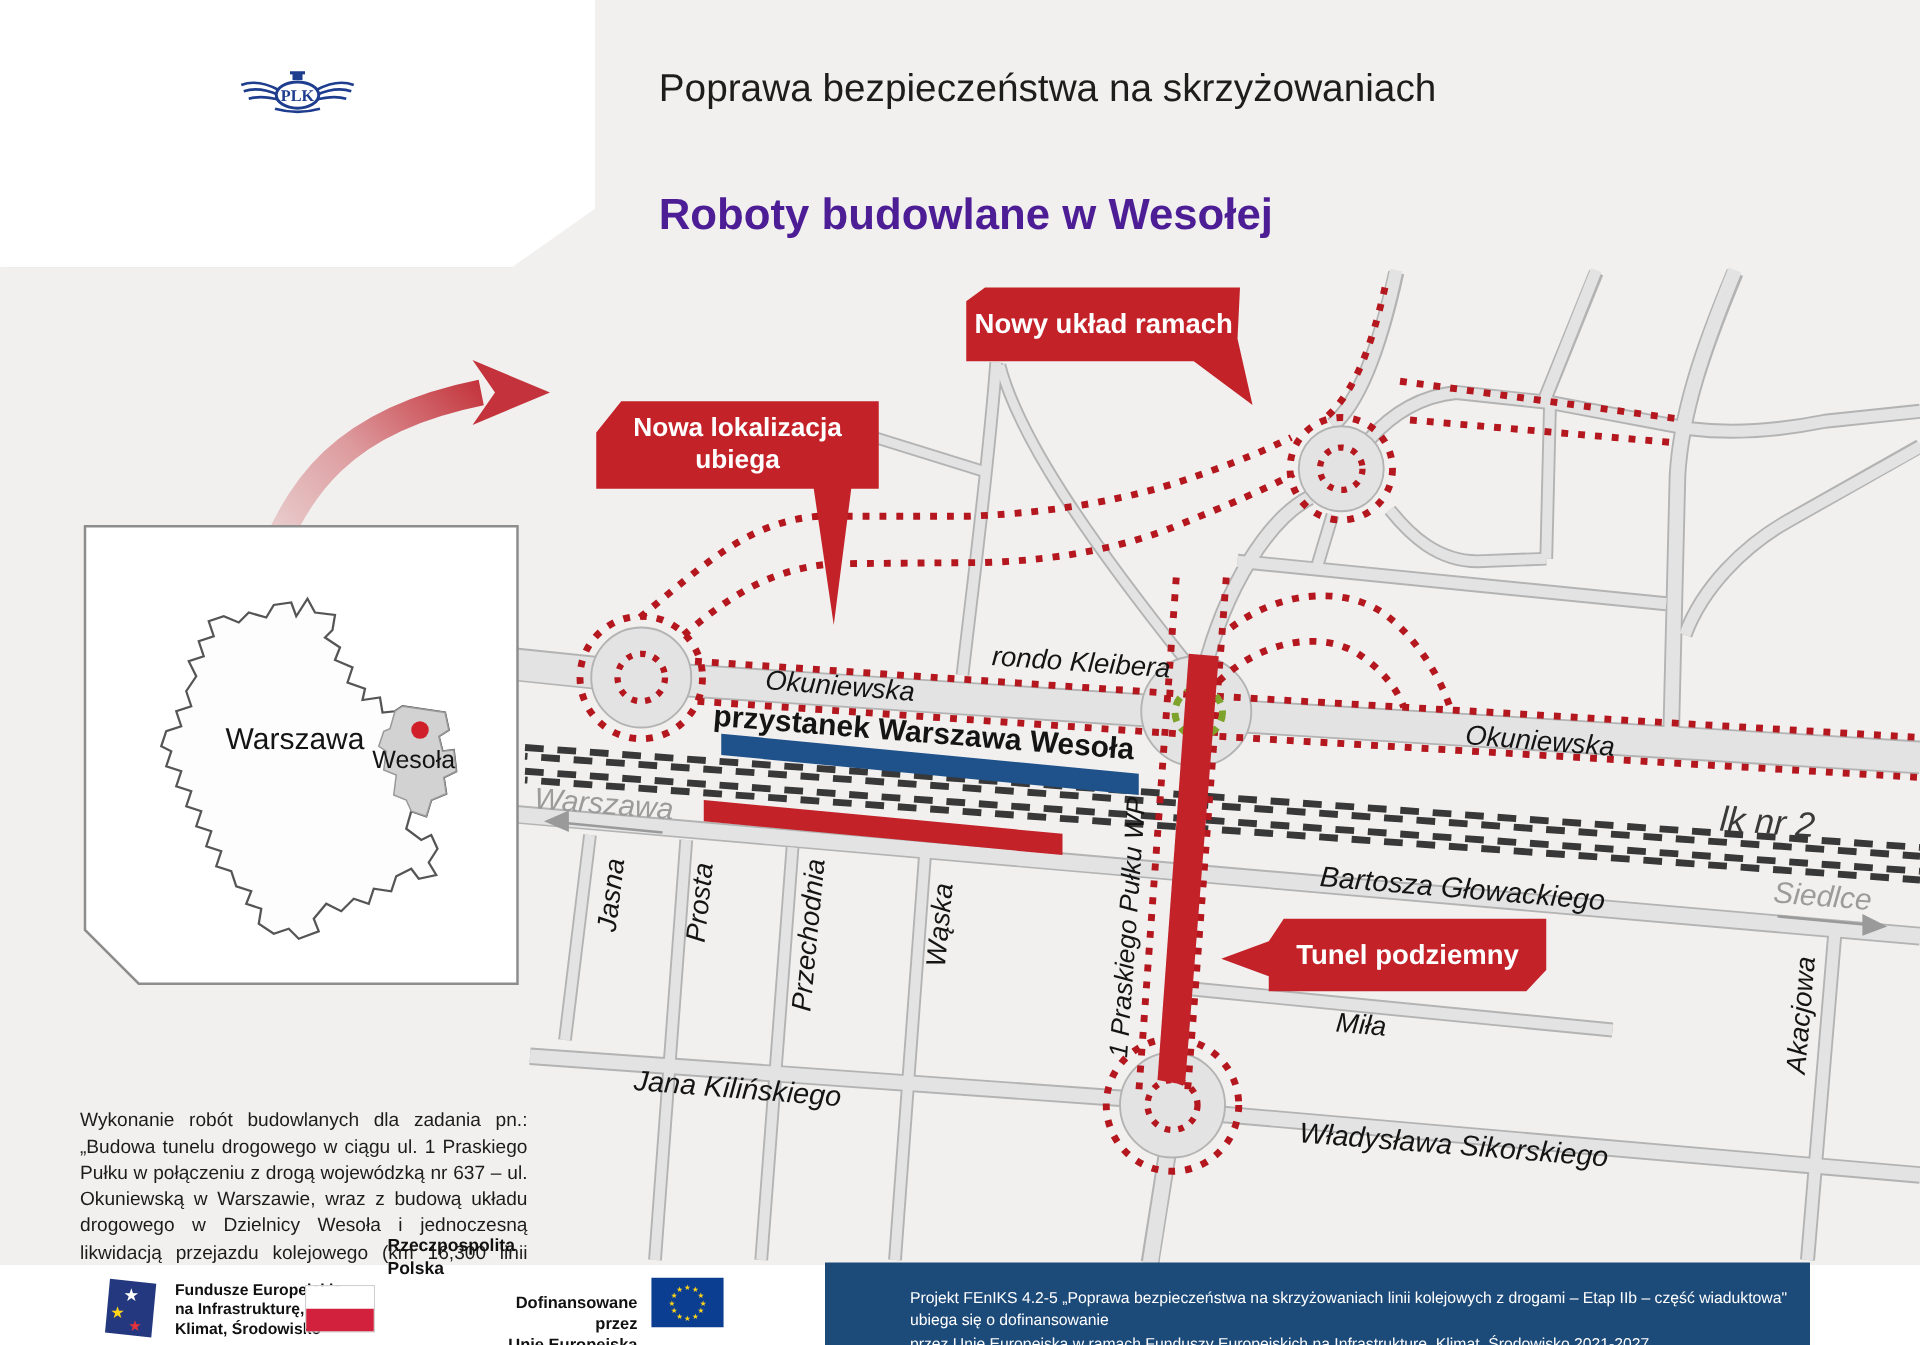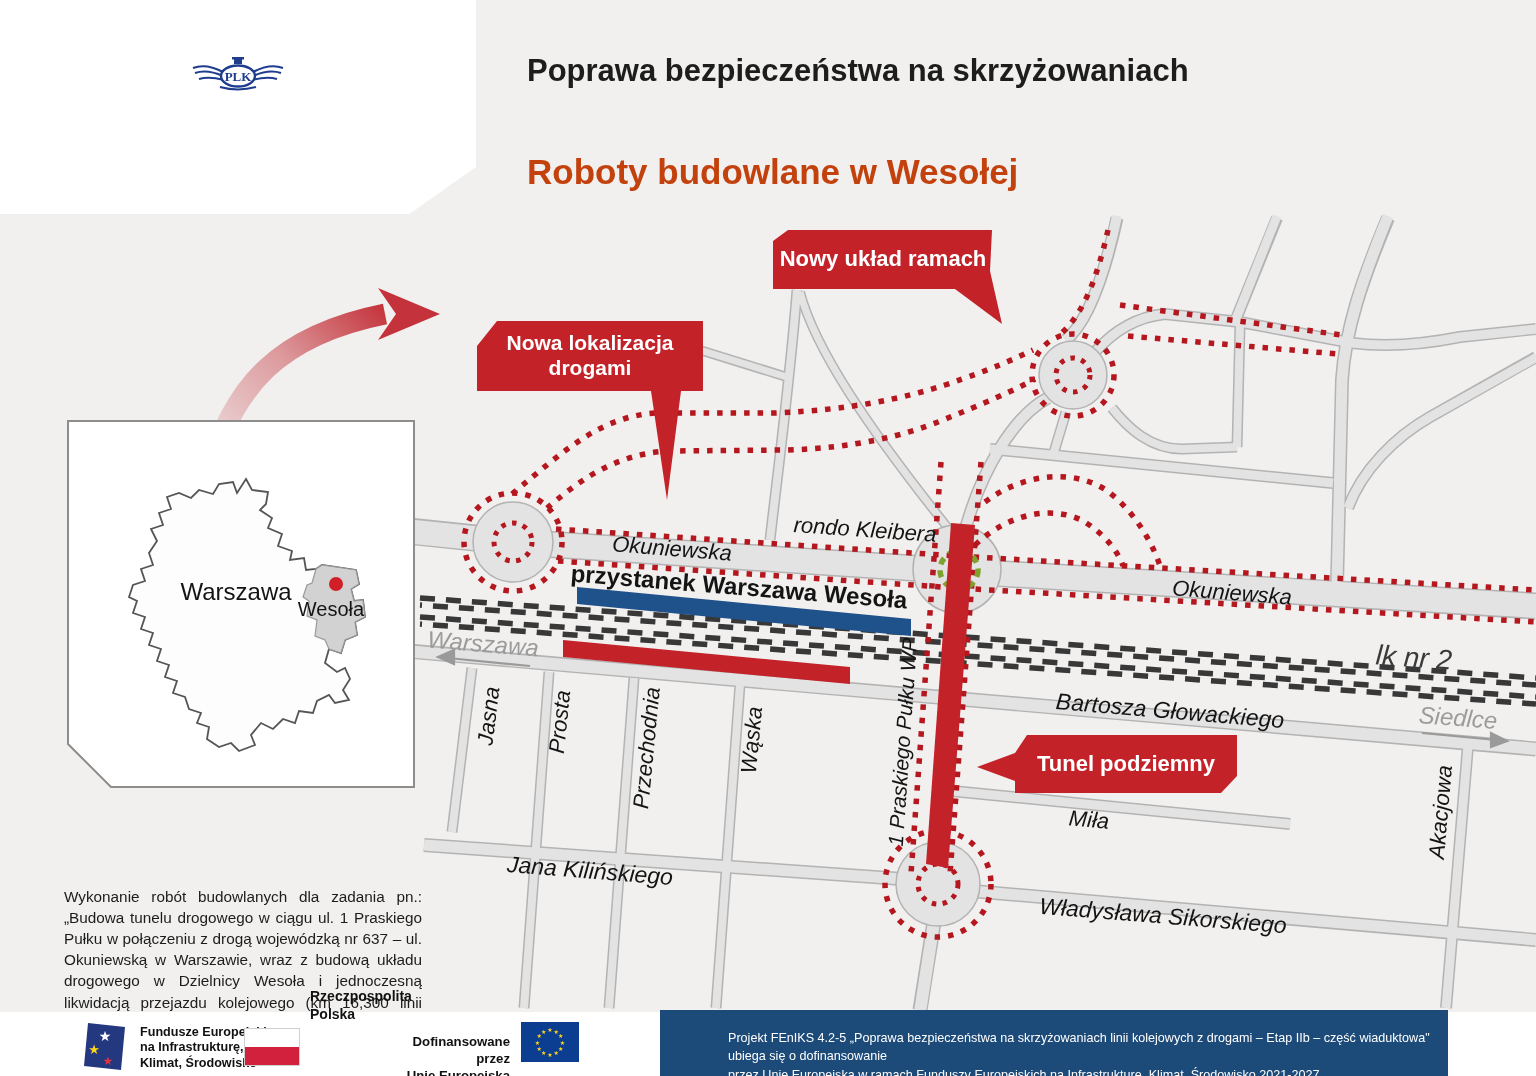--- a/index.html
+++ b/index.html
@@ -9,23 +9,23 @@
   
   .panel{position:absolute;left:0;top:0;width:476px;height:214px;background:#fff;z-index:3;
          clip-path:polygon(0 0,100% 0,100% 78%,86% 100%,0 100%);
          filter:drop-shadow(2px 5px 7px rgba(0,0,0,.22));}
   .brand{position:absolute;left:0;top:90px;width:476px;text-align:center;
          color:#1e3d8f;font-weight:bold;font-size:19px;letter-spacing:.4px;}
   .tagline{position:absolute;left:0;top:133px;width:476px;text-align:center;
          color:#8d8d8d;font-style:italic;font-size:16.5px;}
   .emblem{position:absolute;left:190px;top:56px;z-index:4;}
   
-  .t1{position:absolute;left:527px;top:53px;font-size:31px;font-weight:bold;color:#1d1d1b;z-index:3;}
+  .t1{position:absolute;left:527px;top:53px;font-size:31px;font-weight:normal;color:#1d1d1b;z-index:3;}
   .t2{position:absolute;left:527px;top:99px;font-size:31px;font-weight:bold;color:#1d1d1b;z-index:3;}
-  .t3{position:absolute;left:527px;top:152px;font-size:35px;font-weight:bold;color:#c2410c;z-index:3;}
+  .t3{position:absolute;left:527px;top:152px;font-size:35px;font-weight:bold;color:#4c1d95;z-index:3;}
   
   .lbl{position:absolute;z-index:5;white-space:nowrap;color:#141414;
        font-style:italic;font-size:22px;transform-origin:center;}
   .lbl.b{font-style:normal;font-weight:bold;}
   .lbl.gray{color:#9b9b9b;}
   .callout-text{position:absolute;z-index:6;color:#fff;font-weight:bold;white-space:nowrap;
        transform:translate(-50%,-50%);text-align:center;}
   
   .desc{position:absolute;left:64px;top:886px;width:358px;z-index:3;
         font-size:15.3px;line-height:1.38;color:#1c1c1c;text-align:justify;}
@@ -205,21 +205,21 @@
   <path d="M30,31 Q48,36 66,31" stroke="#1e3d8f" stroke-width="2" fill="none"></path>
 </svg>
 <div class="brand">PKP POLSKIE LINIE KOLEJOWE S.A.</div>
 <div class="tagline">Zarządca narodowej sieci linii kolejowych</div>
 
 <div class="t1">Poprawa bezpieczeństwa na skrzyżowaniach</div>
 <div class="t3">Roboty budowlane w Wesołej</div>
 
 <div class="callout-text" style="left:883px;top:259px;font-size:22px;">Nowy układ ramach</div>
 <div class="callout-text" style="left:590px;top:343px;font-size:21px;">Nowa lokalizacja</div>
-<div class="callout-text" style="left:590px;top:368px;font-size:21px;">drogami</div>
+<div class="callout-text" style="left:590px;top:368px;font-size:21px;">ubiega</div>
 <div class="callout-text" style="left:1126px;top:764px;font-size:22px;">Tunel podziemny</div>
 
 <div class="lbl" style="left:672px;top:549px;transform:translate(-50%,-50%) rotate(4.5deg);">Okuniewska</div>
 <div class="lbl" style="left:1232px;top:593px;transform:translate(-50%,-50%) rotate(4.5deg);">Okuniewska</div>
 <div class="lbl" style="left:865px;top:530px;transform:translate(-50%,-50%) rotate(4deg);">rondo Kleibera</div>
 <div class="lbl b" style="left:739px;top:587px;font-size:24px;transform:translate(-50%,-50%) rotate(4.6deg);">przystanek Warszawa Wesoła</div>
 <div class="lbl gray" style="left:483px;top:644px;font-size:24px;transform:translate(-50%,-50%) rotate(4.5deg);">Warszawa</div>
 <div class="lbl gray" style="left:1458px;top:718px;font-size:24px;transform:translate(-50%,-50%) rotate(4.5deg);">Siedlce</div>
 <div class="lbl" style="left:1414px;top:658px;font-size:28px;color:#3a3a3a;transform:translate(-50%,-50%) rotate(4deg);">lk nr 2</div>
 <div class="lbl" style="left:1170px;top:711px;font-size:23px;transform:translate(-50%,-50%) rotate(4.8deg);">Bartosza Głowackiego</div>

